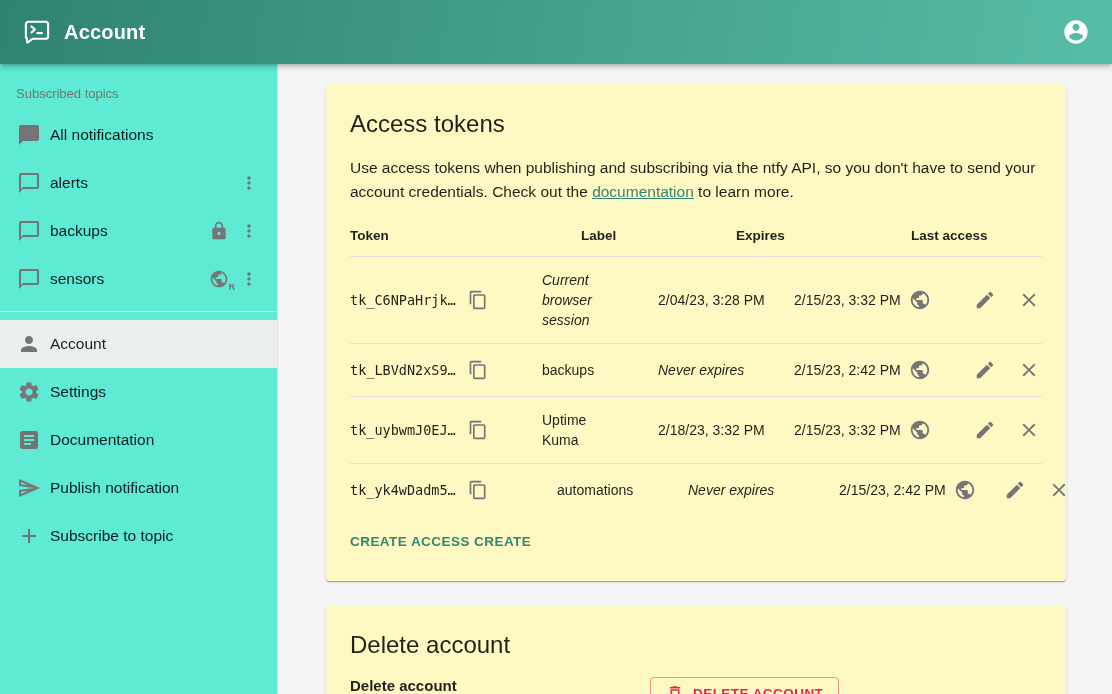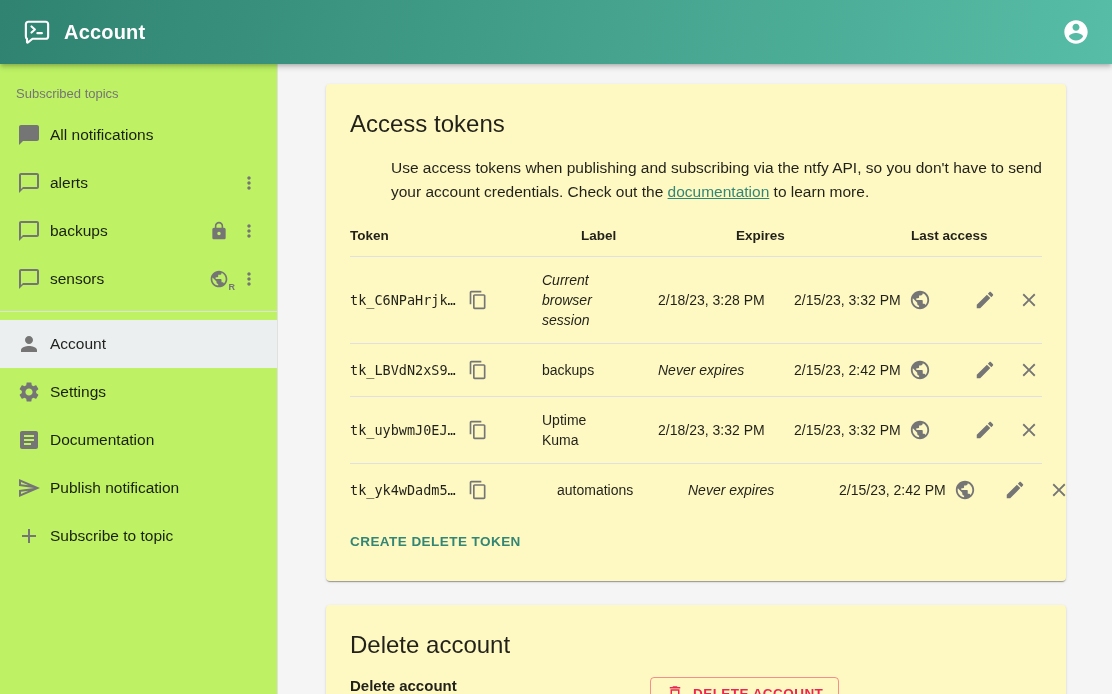--- a/index.html
+++ b/index.html
@@ -17,21 +17,21 @@
     box-shadow: 0 2px 4px -1px rgba(0,0,0,.2), 0 4px 5px 0 rgba(0,0,0,.14);
     z-index: 20; color: #fff;
   }
   .appbar .logo { width: 30px; height: 30px; margin: 0 12px 0 6px; display:flex; align-items:center; }
   .appbar h1 { font-size: 20px; font-weight: bold; letter-spacing: .2px; }
   .appbar .spacer { flex: 1; }
   .iconbtn { background: none; border: none; cursor: pointer; padding: 6px; display:flex; align-items:center; color:#fff; }
   
   .sidebar {
     position: fixed; top: 64px; left: 0; bottom: 0; width: 278px;
-    background: #bef264; border-right: 1px solid #e0e0e0; z-index: 10;
+    background: #5eead4; border-right: 1px solid #e0e0e0; z-index: 10;
     padding-top: 8px;
   }
   .subheader { color: #757575; font-size: 13px; padding: 14px 16px 10px 16px; }
   .sideitem {
     height: 48px; display: flex; align-items: center; padding: 0 16px 0 17px;
     cursor: pointer; position: relative; font-size: 15.5px;
   }
   .sideitem.selected { background: #ecefef; }
   .sideitem .licon { width: 24px; height: 24px; color: #757575; margin-right: 9px; flex: none; display:flex; align-items:center; }
   .sideitem .lbl { flex: 1; white-space: nowrap; overflow: hidden; }
@@ -40,21 +40,21 @@
   .globe-r .sub-r { position: absolute; right: -6px; bottom: -3px; font-size: 9px; color:#757575; font-weight: bold; }
   .divider { border: none; border-top: 1px solid #e0e0e0; margin: 8px 0; }
   
   .main { margin-left: 278px; padding: 20px 0 0 48px; }
   .card {
     width: 740px; background: #fef9c3; border-radius: 4px; margin-bottom: 24px;
     box-shadow: 0 2px 1px -1px rgba(0,0,0,.2), 0 1px 1px 0 rgba(0,0,0,.14), 0 1px 3px 0 rgba(0,0,0,.12);
     padding: 24px;
   }
   .card h2 { font-size: 24px; font-weight: 400; margin: 2px 0 18px 0; color: rgba(0,0,0,0.87); }
-  .desc { font-size: 15.5px; line-height: 24px; margin-bottom: 12px; margin-left: 41px; }
+  .desc { font-size: 15.5px; line-height: 24px; margin-bottom: 12px; }
   .desc a { color: #338574; text-decoration: underline; cursor: pointer; }
   
   .ttable { width: 100%; font-size: 14px; }
   .trow { display: flex; align-items: center; border-bottom: 1px solid #e0e0e0; padding: 13px 0; line-height: 20px; }
   .trow.thead { font-weight: bold; font-size: 13.5px; padding: 10px 0; gap: 39px; }
   .trow.last { border-bottom: none; gap: 15px; }
   .c-token { width: 192px; flex: none; display: flex; align-items: center; gap: 12px; }
   .tok { font-family: "DejaVu Sans Mono", "Liberation Mono", monospace; font-size: 13.5px; white-space: nowrap; }
   .c-label { width: 116px; flex: none; }
   .c-label .wrapbox { max-width: 82px; }
@@ -254,21 +254,21 @@
             <span style="display:flex">
                 <svg class="icon20" viewBox="0 0 24 24" fill="currentColor">
                   <path d="M16 1H4c-1.1 0-2 .9-2 2v14h2V3h12V1zm3 4H8c-1.1 0-2 .9-2 2v14c0 1.1.9 2 2 2h11c1.1 0 2-.9 2-2V7c0-1.1-.9-2-2-2zm0 16H8V7h11v14z"></path>
                 </svg>
               </span>
           </button>
         </div>
         <div class="c-label">
             <div class="wrapbox it">Current browser session</div>
           </div>
-        <div class="c-expires">2/18/23, 3:28 PM</div>
+        <div class="c-expires">2/04/23, 3:28 PM</div>
         <div class="c-last">
           <span>2/15/23, 3:32 PM</span>
           <span style="display:flex">
               <svg class="icon22" viewBox="0 0 24 24" fill="currentColor">
                 <path d="M12 2C6.48 2 2 6.48 2 12s4.48 10 10 10 10-4.48 10-10S17.52 2 12 2zm-1 17.93c-3.95-.49-7-3.85-7-7.93 0-.62.08-1.21.21-1.79L9 15v1c0 1.1.9 2 2 2v1.93zm6.9-2.54c-.26-.81-1-1.39-1.9-1.39h-1v-3c0-.55-.45-1-1-1H8v-2h2c.55 0 1-.45 1-1V7h2c1.1 0 2-.9 2-2v-.41c2.93 1.19 5 4.06 5 7.41 0 2.08-.8 3.97-2.1 5.39z"></path>
               </svg>
             </span>
         </div>
         <div class="c-actions">
           <button class="actbtn disabled">
@@ -405,21 +405,21 @@
             <span style="display:flex">
                 <svg class="icon22" viewBox="0 0 24 24" fill="currentColor">
                   <path d="M19 6.41L17.59 5 12 10.59 6.41 5 5 6.41 10.59 12 5 17.59 6.41 19 12 13.41 17.59 19 19 17.59 13.41 12z"></path>
                 </svg>
               </span>
           </button>
         </div>
       </div>
     </div>
 
-    <button class="textbtn">CREATE DELETE TOKEN</button>
+    <button class="textbtn">CREATE ACCESS CREATE</button>
   </section>
 
   <section class="card">
     <h2>Delete account</h2>
     <div class="prefrow">
       <div class="prefmeta">
         <div class="preftitle">Delete account</div>
 
       </div>
       <button class="dangerbtn">

